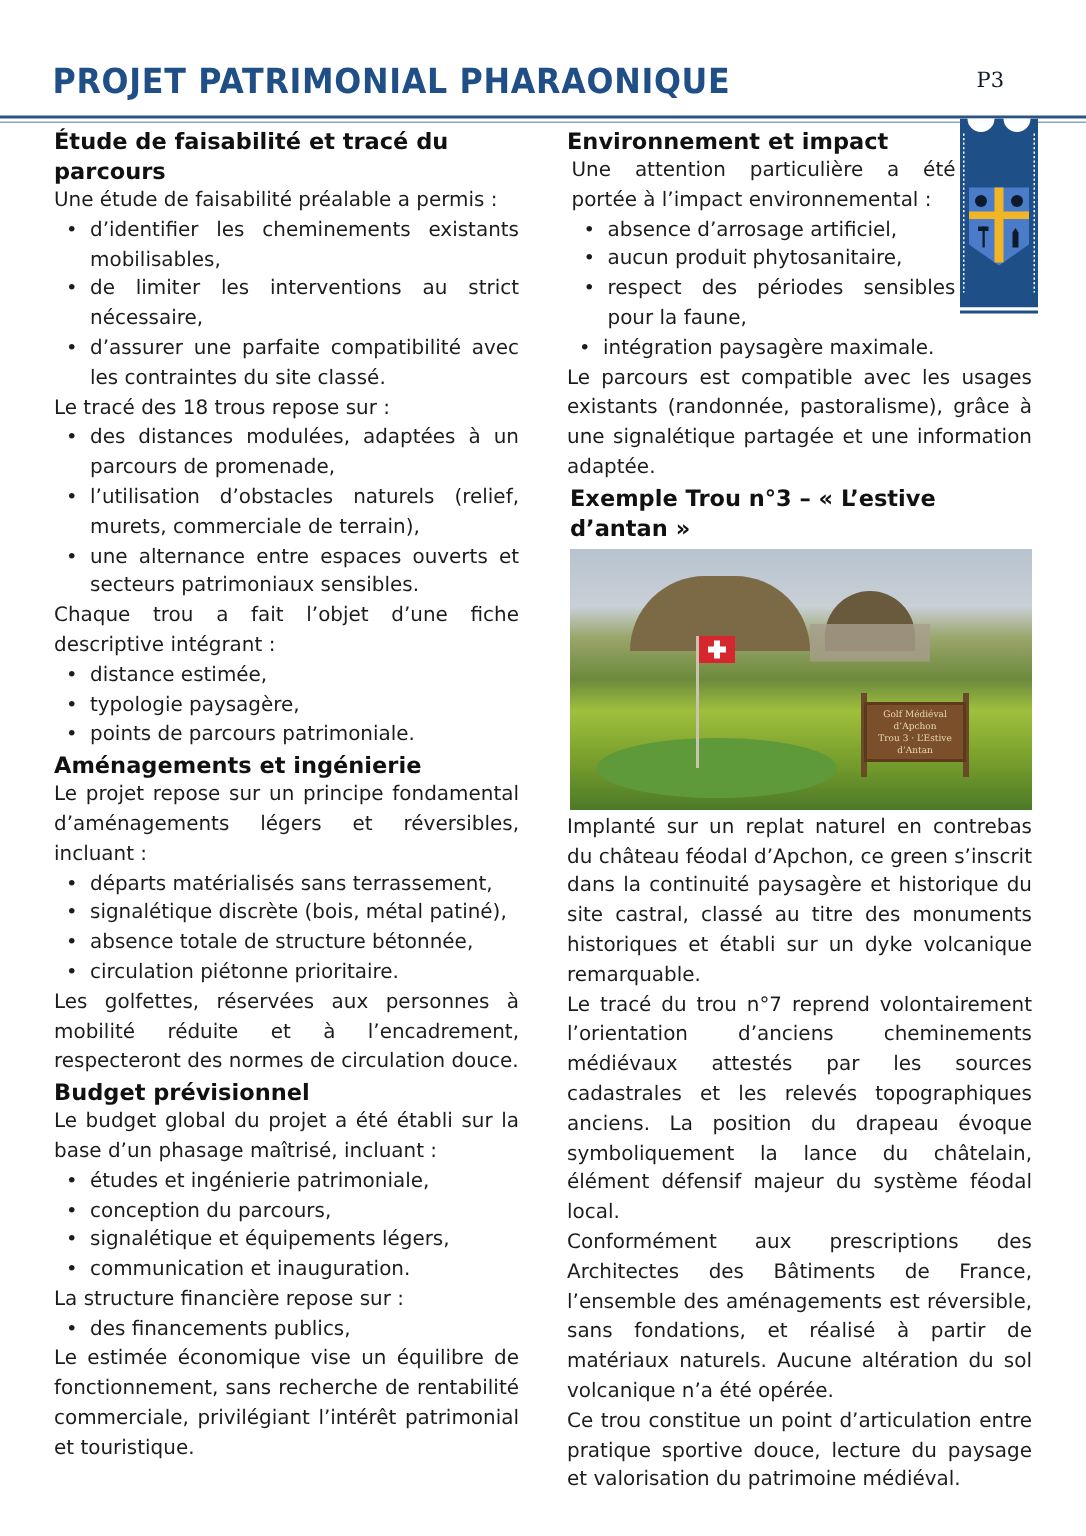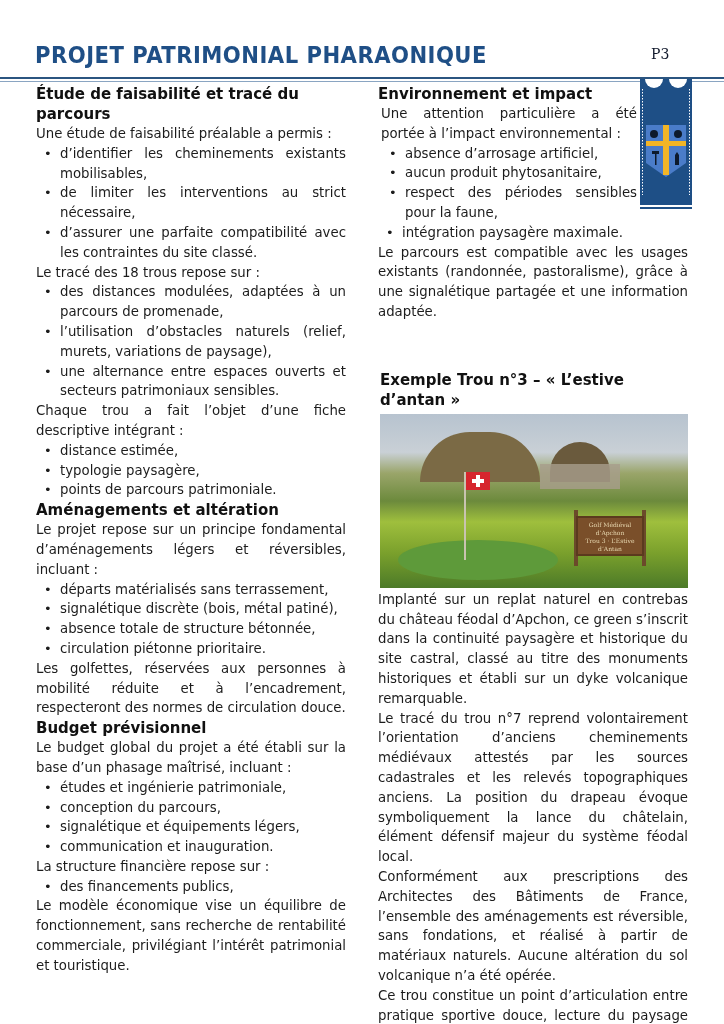--- a/index.html
+++ b/index.html
@@ -79,33 +79,33 @@
     <h2>Étude de faisabilité et tracé du parcours</h2>
     <p>Une étude de faisabilité préalable a permis :</p>
     <ul>
       <li>d’identifier les cheminements existants mobilisables,</li>
       <li>de limiter les interventions au strict nécessaire,</li>
       <li>d’assurer une parfaite compatibilité avec les contraintes du site classé.</li>
     </ul>
     <p>Le tracé des 18 trous repose sur :</p>
     <ul>
       <li>des distances modulées, adaptées à un parcours de promenade,</li>
-      <li>l’utilisation d’obstacles naturels (relief, murets, variations de paysage),</li>
+      <li>l’utilisation d’obstacles naturels (relief, murets, commerciale de terrain),</li>
       <li>une alternance entre espaces ouverts et secteurs patrimoniaux sensibles.</li>
     </ul>
     <p>Chaque trou a fait l’objet d’une fiche descriptive intégrant :</p>
     <ul>
       <li>distance estimée,</li>
       <li>typologie paysagère,</li>
       <li>points de parcours patrimoniale.</li>
     </ul>
   </section>
 
   <section>
-    <h2>Aménagements et altération</h2>
+    <h2>Aménagements et ingénierie</h2>
     <p>Le projet repose sur un principe fondamental d’aménagements légers et réversibles, incluant :</p>
     <ul>
       <li>départs matérialisés sans terrassement,</li>
       <li>signalétique discrète (bois, métal patiné),</li>
       <li>absence totale de structure bétonnée,</li>
       <li>circulation piétonne prioritaire.</li>
     </ul>
     <p>Les golfettes, réservées aux personnes à mobilité réduite et à l’encadrement, respecteront des normes de circulation douce.</p>
   </section>
 
@@ -115,21 +115,21 @@
     <ul>
       <li>études et ingénierie patrimoniale,</li>
       <li>conception du parcours,</li>
       <li>signalétique et équipements légers,</li>
       <li>communication et inauguration.</li>
     </ul>
     <p>La structure financière repose sur :</p>
     <ul>
       <li>des financements publics,</li>
     </ul>
-    <p>Le modèle économique vise un équilibre de fonctionnement, sans recherche de rentabilité commerciale, privilégiant l’intérêt patrimonial et touristique.</p>
+    <p>Le estimée économique vise un équilibre de fonctionnement, sans recherche de rentabilité commerciale, privilégiant l’intérêt patrimonial et touristique.</p>
   </section>
 </div>
 
 <div class="col col-right">
   <section>
     <h2>Environnement et impact</h2>
     <div class="env-block" style="padding-left:3px;">
       <p>Une attention particulière a été portée à l’impact environnemental :</p>
       <ul>
         <li>absence d’arrosage artificiel,</li>
@@ -137,21 +137,21 @@
         <li>respect des périodes sensibles pour la faune,</li>
       </ul>
     </div>
     <ul>
       <li>intégration paysagère maximale.</li>
     </ul>
     <p>Le parcours est compatible avec les usages existants (randonnée, pastoralisme), grâce à une signalétique partagée et une information adaptée.</p>
   </section>
 
   <section>
-    <h2 style="padding-left:2px;margin-top:48px;">Exemple Trou n°3 – « L’estive d’antan »</h2>
+    <h2 style="padding-left:2px;">Exemple Trou n°3 – « L’estive d’antan »</h2>
     <div class="photo">
       <div class="hill1"></div>
       <div class="hill2"></div>
       <div class="village"></div>
       <div class="green"></div>
       <div class="pole"></div>
       <div class="flag"></div>
       <div class="sign-post" style="left:194px;"></div>
       <div class="sign-post" style="left:262px;"></div>
       <div class="sign">

